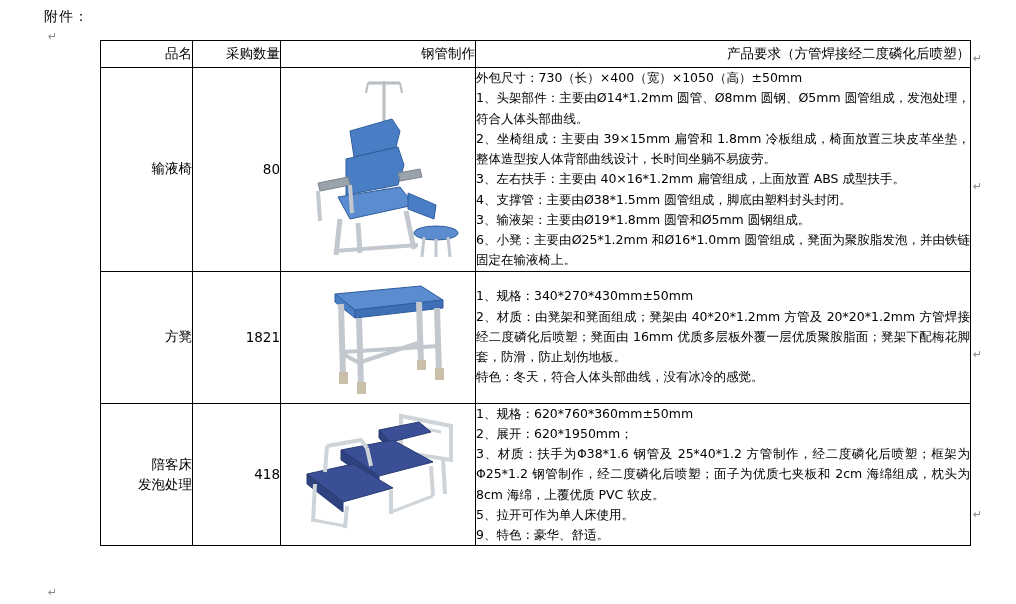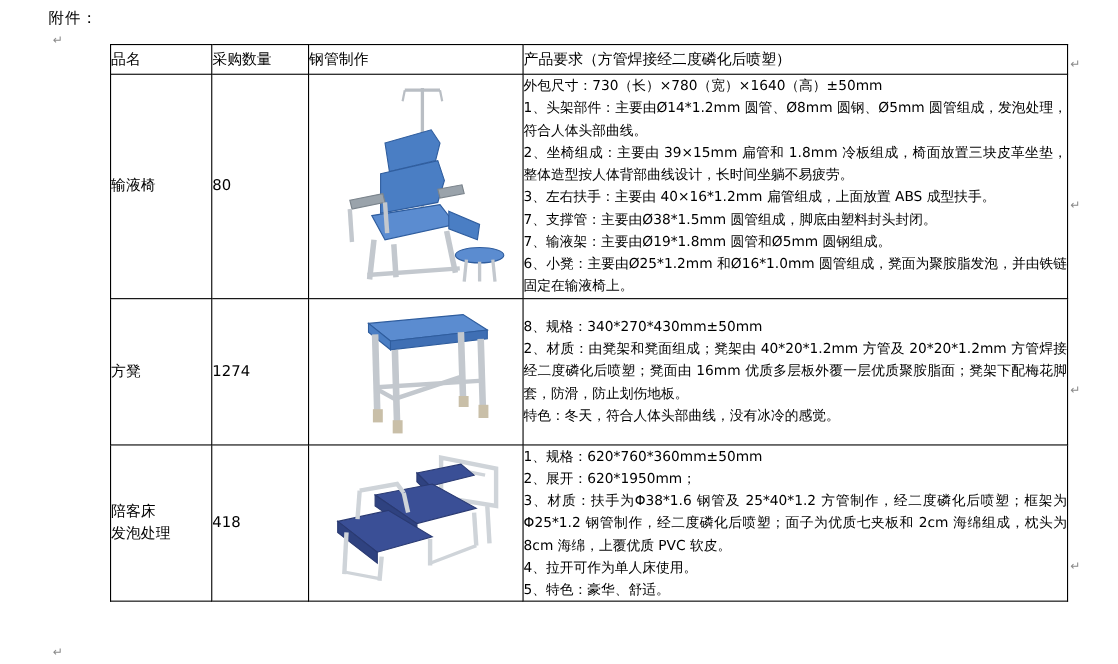--- a/index.html
+++ b/index.html
@@ -46,40 +46,40 @@
     width: 870px;
     table-layout: fixed;
   }
   table.spec td, table.spec th {
     border: 1px solid #000000;
     vertical-align: middle;
     padding: 0;
     font-weight: normal;
   }
   .hdr td {
-    text-align: left;
+    text-align: right;
     height: 26px;
     font-size: 13.5px;
   }
   .c-name { width: 92px; text-align: center; }
   .c-qty  { width: 88px; text-align: center; }
   .c-img  { width: 195px; text-align: center; }
   .c-req  { width: 495px; }
   .req-cell {
     padding: 6px 4px 8px 8px;
     vertical-align: top;
     line-height: 1.62;
     font-size: 12.5px;
     text-align: justify;
   }
   .req-cell p {
     margin: 0;
   }
   .name-cell, .qty-cell {
-    text-align: left;
+    text-align: right;
     font-size: 13.5px;
   }
   .name-cell div { line-height: 1.5; }
   .img-cell {
     text-align: center;
     padding: 6px 0;
   }
   .img-wrap {
     display: inline-block;
     position: relative;
@@ -150,33 +150,33 @@
               <path d="M46 178 L130 172" stroke="#c3c8ce" stroke-width="4"></path>
 
               <ellipse cx="148" cy="160" rx="22" ry="7" fill="#5b8cd0" stroke="#2f5d9e" stroke-width="1"></ellipse>
               <path d="M136 164 L134 184" stroke="#c3c8ce" stroke-width="3"></path>
               <path d="M160 164 L162 184" stroke="#c3c8ce" stroke-width="3"></path>
               <path d="M148 166 L148 184" stroke="#c3c8ce" stroke-width="3"></path>
             </svg>
           </div>
         </td>
         <td class="req-cell">
-          <p>外包尺寸：730（长）×780（宽）×1640（高）±50mm</p>
+          <p>外包尺寸：730（长）×400（宽）×1050（高）±50mm</p>
           <p>1、头架部件：主要由Ø14*1.2mm 圆管、Ø8mm 圆钢、Ø5mm 圆管组成，发泡处理，符合人体头部曲线。</p>
           <p>2、坐椅组成：主要由 39×15mm 扁管和 1.8mm 冷板组成，椅面放置三块皮革坐垫，整体造型按人体背部曲线设计，长时间坐躺不易疲劳。</p>
           <p>3、左右扶手：主要由 40×16*1.2mm 扁管组成，上面放置 ABS 成型扶手。</p>
-          <p>7、支撑管：主要由Ø38*1.5mm 圆管组成，脚底由塑料封头封闭。</p>
-          <p>7、输液架：主要由Ø19*1.8mm 圆管和Ø5mm 圆钢组成。</p>
+          <p>4、支撑管：主要由Ø38*1.5mm 圆管组成，脚底由塑料封头封闭。</p>
+          <p>3、输液架：主要由Ø19*1.8mm 圆管和Ø5mm 圆钢组成。</p>
           <p>6、小凳：主要由Ø25*1.2mm 和Ø16*1.0mm 圆管组成，凳面为聚胺脂发泡，并由铁链固定在输液椅上。</p>
         </td>
       </tr>
 
       <tr>
         <td class="name-cell">方凳</td>
-        <td class="qty-cell">1274</td>
+        <td class="qty-cell">1821</td>
         <td class="img-cell">
           <div class="img-wrap">
             <svg width="170" height="128" viewBox="0 0 170 128">
 
               <path d="M42 22 L128 14 L150 28 L62 38 Z" fill="#5b8cd0" stroke="#2f5d9e" stroke-width="1"></path>
               <path d="M42 22 L62 38 L62 46 L42 30 Z" fill="#4a7ec4" stroke="#2f5d9e" stroke-width="1"></path>
               <path d="M62 38 L150 28 L150 36 L62 46 Z" fill="#3f6fb4" stroke="#2f5d9e" stroke-width="1"></path>
 
               <path d="M48 32 L50 104" stroke="#c3c8ce" stroke-width="6"></path>
               <path d="M66 46 L68 114" stroke="#c3c8ce" stroke-width="6"></path>
@@ -188,21 +188,21 @@
               <path d="M50 82 L68 92" stroke="#c3c8ce" stroke-width="4"></path>
 
               <rect x="46" y="100" width="9" height="12" fill="#c9bfa8"></rect>
               <rect x="64" y="110" width="9" height="12" fill="#c9bfa8"></rect>
               <rect x="142" y="96" width="9" height="12" fill="#c9bfa8"></rect>
               <rect x="124" y="88" width="9" height="10" fill="#c9bfa8"></rect>
             </svg>
           </div>
         </td>
         <td class="req-cell">
-          <p>8、规格：340*270*430mm±50mm</p>
+          <p>1、规格：340*270*430mm±50mm</p>
           <p>2、材质：由凳架和凳面组成；凳架由 40*20*1.2mm 方管及 20*20*1.2mm 方管焊接经二度磷化后喷塑；凳面由 16mm 优质多层板外覆一层优质聚胺脂面；凳架下配梅花脚套，防滑，防止划伤地板。</p>
           <p> 特色：冬天，符合人体头部曲线，没有冰冷的感觉。</p>
         </td>
       </tr>
 
       <tr>
         <td class="name-cell">
           <div>陪客床</div>
           <div>发泡处理</div>
         </td>
@@ -234,22 +234,22 @@
               <path d="M160 50 L162 84" stroke="#cfd4d9" stroke-width="4"></path>
               <path d="M30 110 L62 116" stroke="#cfd4d9" stroke-width="3"></path>
               <path d="M108 102 L150 86" stroke="#cfd4d9" stroke-width="3"></path>
             </svg>
           </div>
         </td>
         <td class="req-cell">
           <p>1、规格：620*760*360mm±50mm</p>
           <p>2、展开：620*1950mm；</p>
           <p>3、材质：扶手为Φ38*1.6 钢管及 25*40*1.2 方管制作，经二度磷化后喷塑；框架为Φ25*1.2 钢管制作，经二度磷化后喷塑；面子为优质七夹板和 2cm 海绵组成，枕头为 8cm 海绵，上覆优质 PVC 软皮。</p>
-          <p>4、拉开可作为单人床使用。</p>
-          <p>5、特色：豪华、舒适。</p>
+          <p>5、拉开可作为单人床使用。</p>
+          <p>9、特色：豪华、舒适。</p>
         </td>
       </tr>
     </tbody>
   </table>
 
   <div class="tail-marks">
     <span style="left:973px; top:52px;">↵</span>
     <span style="left:973px; top:180px;">↵</span>
     <span style="left:973px; top:348px;">↵</span>
     <span style="left:973px; top:508px;">↵</span>

